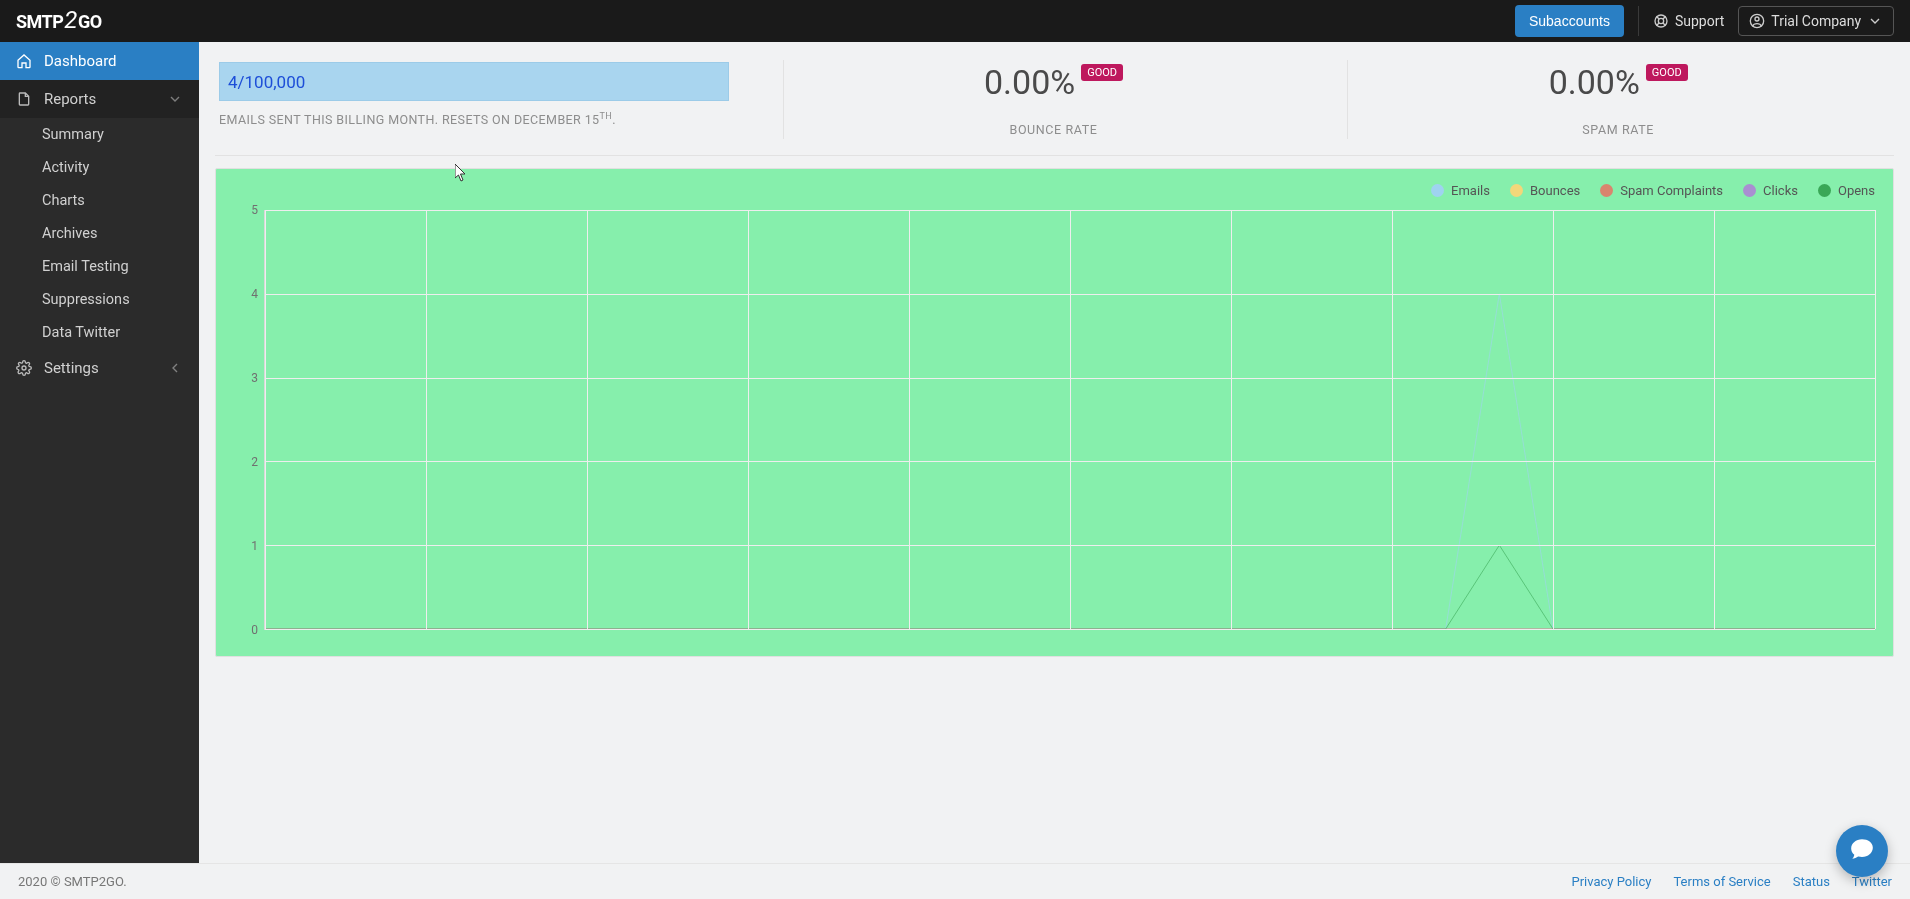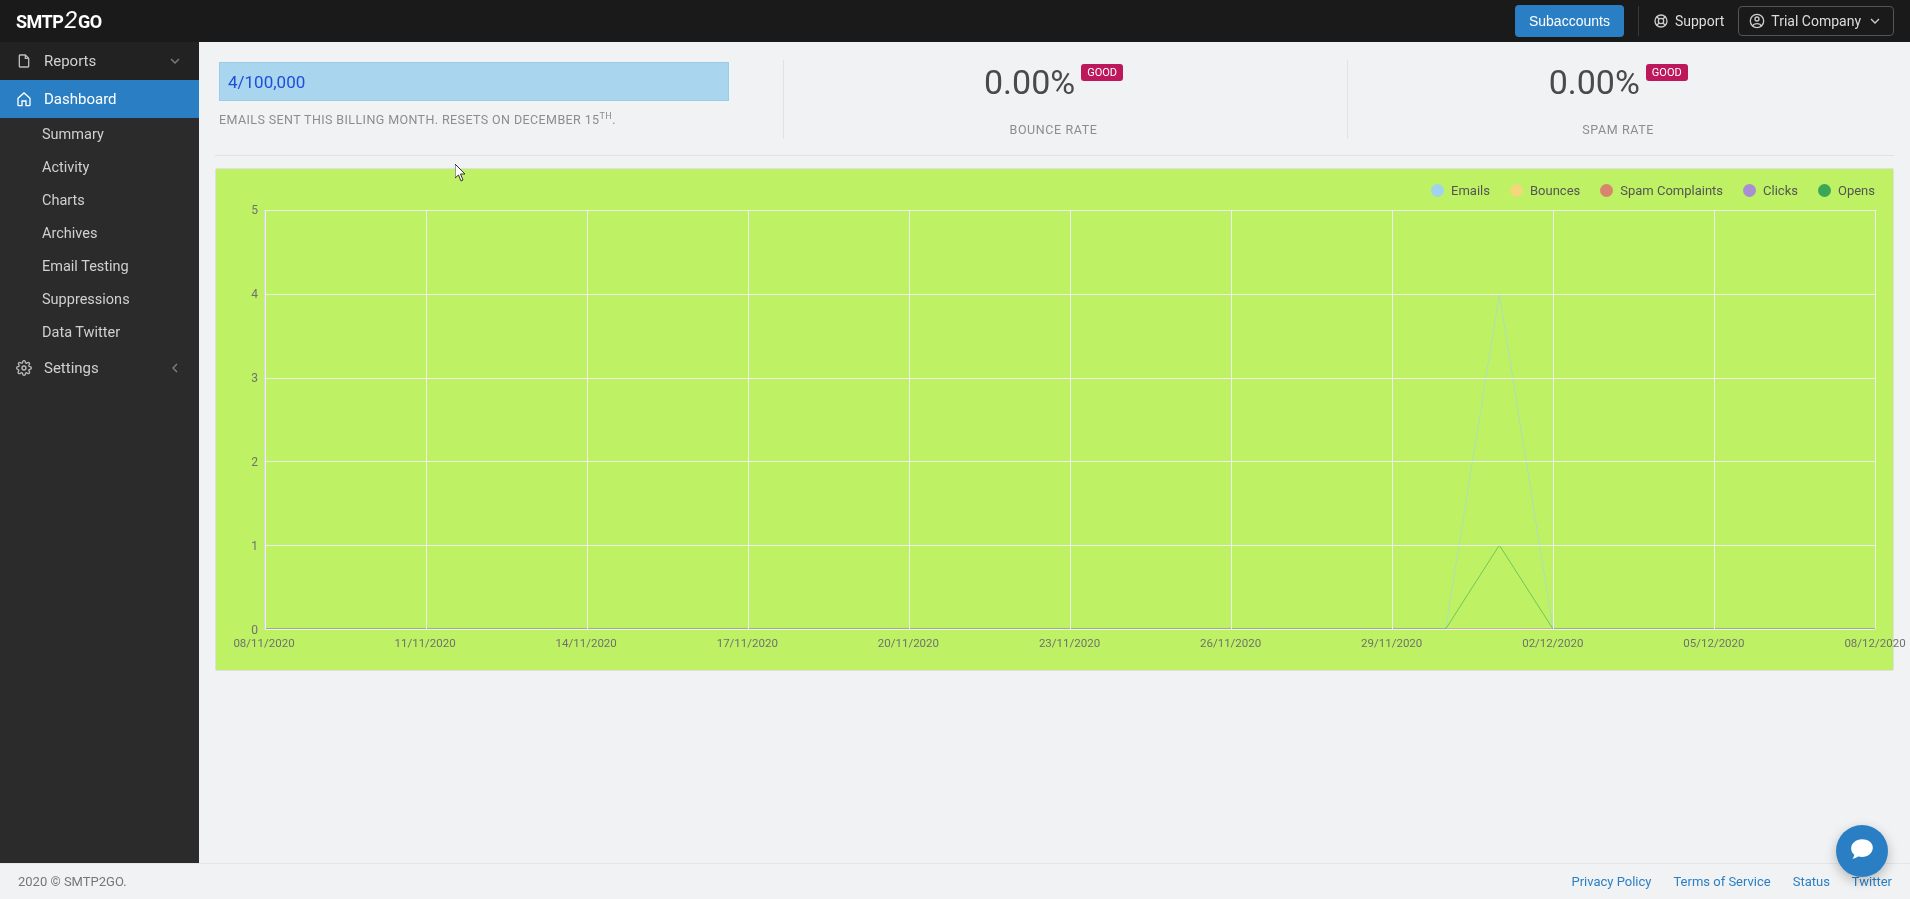--- a/index.html
+++ b/index.html
@@ -37,21 +37,21 @@
   .progress-wrap { width: 510px; max-width: 100%; }
   .progress-bar { height: 39px; background: #a9d5ef; border: 1px solid #9ccbe8; display: flex; align-items: center; padding: 12px 8px; color: #1d4ed8; font-size: 17px; }
   .progress-caption { margin-top: 10px; color: #8d8d8d; font-size: 12.5px; letter-spacing: 0.4px; }
   .progress-caption sup { font-size: 9px; }
   .pct-row { display: flex; align-items: flex-start; gap: 6px; }
   .pct { font-size: 34px; color: #4a4a4a; font-weight: 400; }
   .badge { background: #be185d; color: #fff; font-size: 11px; padding: 2px 6px; border-radius: 3px; transform: translateY(2px); }
   .stat-label { color: #8d8d8d; font-size: 12.5px; letter-spacing: 0.6px; margin-top: 20px; }
 
   
-  .chart-card { background: #bef264; border: 1px solid #e0e0e0; border-radius: 2px; margin-top: 12px; padding: 14px 18px 18px 18px; }
+  .chart-card { background: #86efac; border: 1px solid #e0e0e0; border-radius: 2px; margin-top: 12px; padding: 14px 18px 26px 18px; }
   .legend { display: flex; justify-content: flex-end; gap: 20px; font-size: 13px; color: #555; flex-wrap: wrap; }
   .legend-item { display: flex; align-items: center; gap: 7px; }
   .swatch { width: 13px; height: 13px; border-radius: 50%; }
   .chart-area { position: relative; height: 420px; margin-top: 12px; display: flex; }
   .y-axis { width: 30px; position: relative; }
   .y-tick { position: absolute; right: 6px; font-size: 12px; color: #707070; transform: translateY(-50%); }
   .plot { flex: 1; position: relative; border-left: 1px solid #d8d8d8; border-bottom: 1px solid #d8d8d8; }
   .gridline-h { position: absolute; left: 0; right: 0; border-top: 1px solid #eee; }
   .gridline-v { position: absolute; top: 0; bottom: 0; border-left: 1px solid #eee; }
   .x-labels { display: flex; margin-left: 30px; margin-top: 6px; font-size: 11.5px; color: #707070; position: relative; height: 16px; }
@@ -111,41 +111,41 @@
               <polyline points="6 9 12 15 18 9"></polyline>
             </svg>
         </span>
       </div>
     </div>
   </div>
 
   <div class="body">
 
     <div class="sidebar">
+      <div class="nav-item active">
+        <span class="icon">
+          <svg viewBox="0 0 24 24" fill="none" stroke="#fff" stroke-width="2">
+              <path d="M3 11l9-8 9 8v10a1 1 0 0 1-1 1h-5v-7h-6v7H4a1 1 0 0 1-1-1z"></path>
+            </svg>
+        </span>
+        <span>Dashboard</span>
+      </div>
       <div class="nav-item expandable">
         <span class="icon">
           <svg viewBox="0 0 24 24" fill="none" stroke="#bbb" stroke-width="2">
               <path d="M14 3H6a1 1 0 0 0-1 1v16a1 1 0 0 0 1 1h12a1 1 0 0 0 1-1V8z"></path>
               <path d="M14 3v5h5"></path>
             </svg>
         </span>
         <span>Reports</span>
         <span class="icon chev">
           <svg viewBox="0 0 24 24" fill="none" stroke="#bbb" stroke-width="2">
               <polyline points="6 9 12 15 18 9"></polyline>
             </svg>
         </span>
-      </div>
-      <div class="nav-item active">
-        <span class="icon">
-          <svg viewBox="0 0 24 24" fill="none" stroke="#fff" stroke-width="2">
-              <path d="M3 11l9-8 9 8v10a1 1 0 0 1-1 1h-5v-7h-6v7H4a1 1 0 0 1-1-1z"></path>
-            </svg>
-        </span>
-        <span>Dashboard</span>
       </div>
       <div class="subnav">
         <div class="sub-item">Summary</div>
         <div class="sub-item">Activity</div>
         <div class="sub-item">Charts</div>
         <div class="sub-item">Archives</div>
         <div class="sub-item">Email Testing</div>
         <div class="sub-item">Suppressions</div>
         <div class="sub-item">Data Twitter</div>
       </div>
@@ -247,33 +247,20 @@
               <div class="gridline-v" style="left: 30%;"></div>
               <div class="gridline-v" style="left: 40%;"></div>
               <div class="gridline-v" style="left: 50%;"></div>
               <div class="gridline-v" style="left: 60%;"></div>
               <div class="gridline-v" style="left: 70%;"></div>
               <div class="gridline-v" style="left: 80%;"></div>
               <div class="gridline-v" style="left: 90%;"></div>
               <div class="gridline-v" style="left: 100%;"></div>
             </div>
         </div>
-        <div class="x-labels" id="x-labels">
-            <div class="x-label" style="left: 0%;">08/11/2020</div>
-            <div class="x-label" style="left: 10%;">11/11/2020</div>
-            <div class="x-label" style="left: 20%;">14/11/2020</div>
-            <div class="x-label" style="left: 30%;">17/11/2020</div>
-            <div class="x-label" style="left: 40%;">20/11/2020</div>
-            <div class="x-label" style="left: 50%;">23/11/2020</div>
-            <div class="x-label" style="left: 60%;">26/11/2020</div>
-            <div class="x-label" style="left: 70%;">29/11/2020</div>
-            <div class="x-label" style="left: 80%;">02/12/2020</div>
-            <div class="x-label" style="left: 90%;">05/12/2020</div>
-            <div class="x-label" style="left: 100%;">08/12/2020</div>
-          </div>
       </div>
 
       <svg class="cursor-ghost" viewBox="0 0 12 18">
           <path d="M0 0 L0 14 L3.5 11 L6 17 L8 16 L5.5 10 L10 10 Z" fill="#fff" stroke="#333" stroke-width="1"></path>
         </svg>
     </div>
   </div>
 
   <div class="footer">
     <span>2020 © SMTP2GO.</span>

